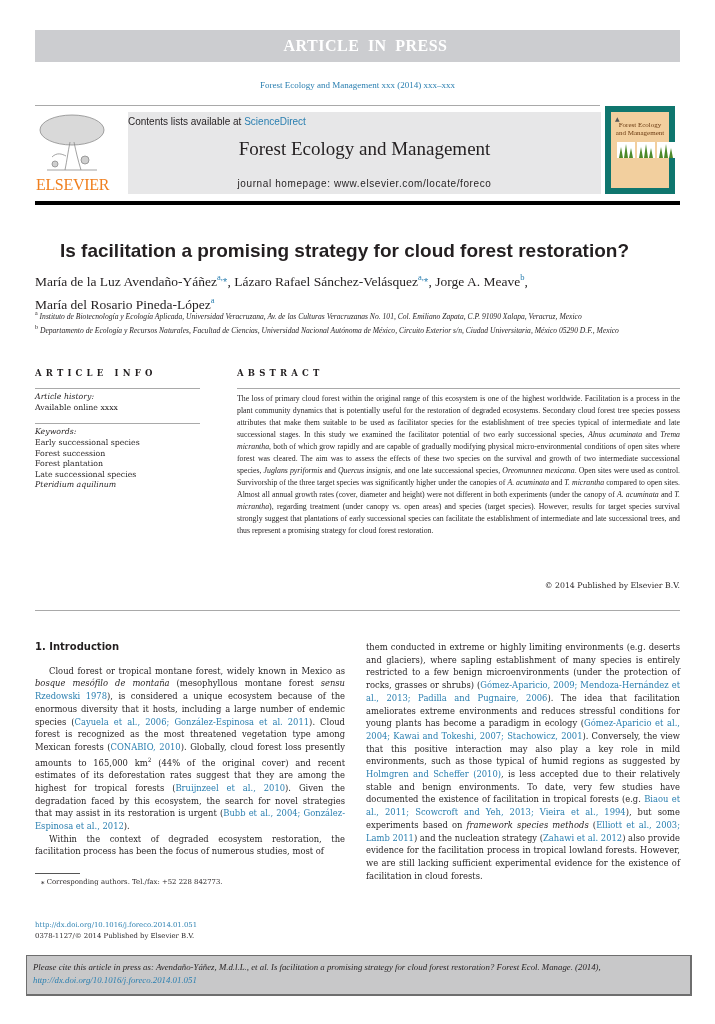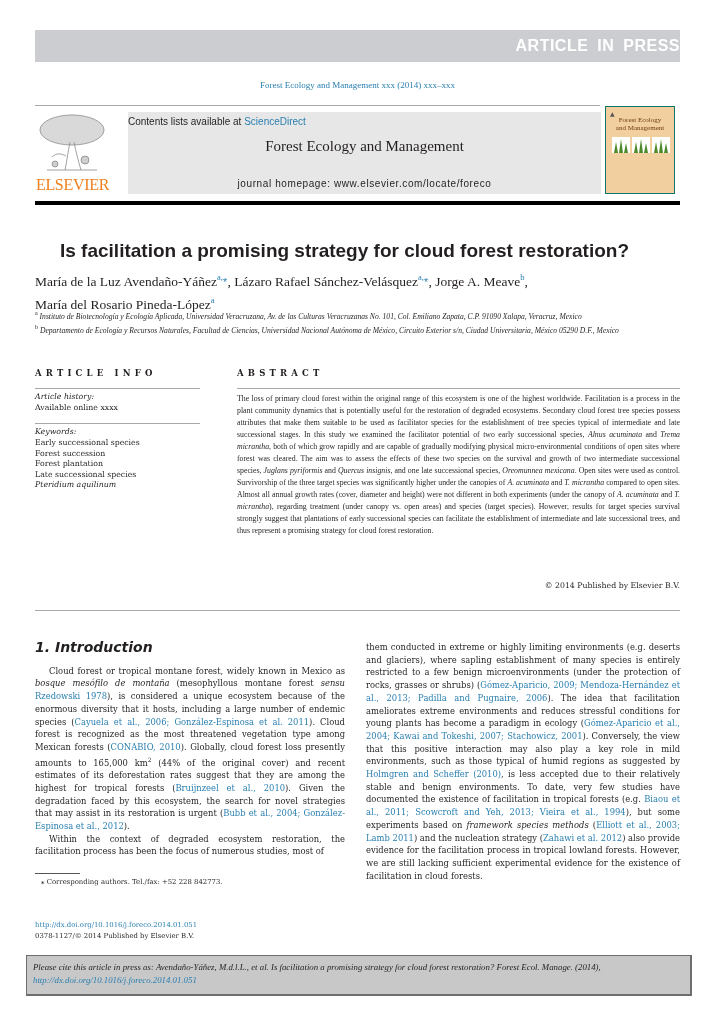--- a/index.html
+++ b/index.html
@@ -1,22 +1,22 @@
 <!DOCTYPE html>
 <html><head>
 <meta charset="utf-8">
 <style>
   * { box-sizing: border-box; margin: 0; padding: 0; }
   html, body { width: 715px; height: 1024px; background: #ffffff; overflow: hidden; }
   body { position: relative; font-family: "DejaVu Serif", serif; color: #231f20; }
 
   .aip-bar {
     position: absolute; left: 35px; top: 30px; width: 645px; height: 32px;
-    background: #cccdd0; color: #ffffff; text-align: right;
-    font-family: Liberation Sans, sans-serif; font-weight: bold; font-size: 16px;
+    background: #cccdd0; color: #ffffff; text-align: center;
+    font-family: Liberation Serif, serif; font-weight: bold; font-size: 16px;
     line-height: 32px; letter-spacing: 0.5px; word-spacing: 4px; padding-left: 16px;
   }
   .journal-ref {
     position: absolute; left: 0; top: 80px; width: 715px; text-align: center;
     font-family: "Liberation Serif", serif; font-size: 9px; color: #2a7fb0;
   }
   .rule-top { position: absolute; left: 35px; top: 105px; width: 565px; height: 1px; background: #a9a9a9; }
 
   .logo-box { position: absolute; left: 35px; top: 110px; width: 75px; height: 85px; }
   .logo-tree { position: absolute; left: 2px; top: 2px; width: 70px; height: 62px; }
@@ -29,30 +29,30 @@
     position: absolute; left: 128px; top: 112px; width: 473px; height: 82px;
     background: #e7e7e8;
   }
   .contents-line {
     position: absolute; left: 0; top: 4px; width: 100%; text-align: left;
     font-family: "Liberation Sans", sans-serif; font-size: 10px; color: #231f20;
   }
   .contents-line .sd { color: #2a7fb0; }
   .journal-title {
     position: absolute; left: 0; top: 26px; width: 100%; text-align: center;
-    font-family: "Liberation Serif", serif; font-size: 15px; color: #231f20;
+    font-family: "Liberation Serif", serif; font-size: 19px; color: #231f20;
   }
   .homepage {
     position: absolute; left: 0; top: 66px; width: 100%; text-align: center;
     font-family: "Liberation Sans", sans-serif; font-size: 10px; color: #231f20; letter-spacing: 0.6px;
   }
 
   .cover {
     position: absolute; left: 605px; top: 106px; width: 70px; height: 88px;
-    background: #f2cf9e; border: 1px solid #0f766e;
+    background: #f2cf9e; border: 6px solid #0f766e;
   }
   .cover-logo { position: absolute; left: 4px; top: 3px; font-size: 6px; color: #555; }
   .cover-title {
     position: absolute; left: 0; top: 9px; width: 100%; text-align: center;
     font-family: "Liberation Serif", serif; font-size: 7px; line-height: 8px; color: #6b3b12;
   }
   .cover-trees { position: absolute; left: 6px; top: 30px; width: 58px; height: 16px; }
 
   .rule-thick { position: absolute; left: 35px; top: 201px; width: 645px; height: 4px; background: #000; }
 
@@ -93,21 +93,21 @@
     position: absolute; left: 237px; top: 393px; width: 443px;
     font-size: 7.8px; line-height: 12px; text-align: justify; font-family: Liberation Serif, serif;
   }
   .ab-text i { font-style: italic; }
   .ab-copy { position: absolute; left: 237px; top: 581px; width: 443px; text-align: right; font-size: 7.8px; }
   .ab-rule-bottom { position: absolute; left: 35px; top: 610px; width: 645px; height: 1px; background: #a9a9a9; }
 
   .col { position: absolute; font-size: 8.4px; line-height: 12.7px; text-align: justify; color: #231f20; }
   .col-left { left: 35px; top: 641px; width: 310px; }
   .col-right { left: 366px; top: 641px; width: 314px; }
-  .sec-head { font-family: "DejaVu Sans", sans-serif; font-weight: bold; font-size: 14px; margin-bottom: 11px; font-style: italic; }
+  .sec-head { font-family: "DejaVu Sans", sans-serif; font-weight: bold; font-size: 10px; margin-bottom: 11px; }
   .para { text-indent: 14px; }
   .cite { color: #2a7fb0; }
   .col i { font-style: italic; }
 
   .fn-rule { position: absolute; left: 35px; top: 873px; width: 45px; height: 1px; background: #555; }
   .footnote {
     position: absolute; left: 35px; top: 877px; width: 310px;
     font-size: 6.9px; line-height: 10px; text-align: justify;
   }
   .footnote .i { font-style: italic; }

